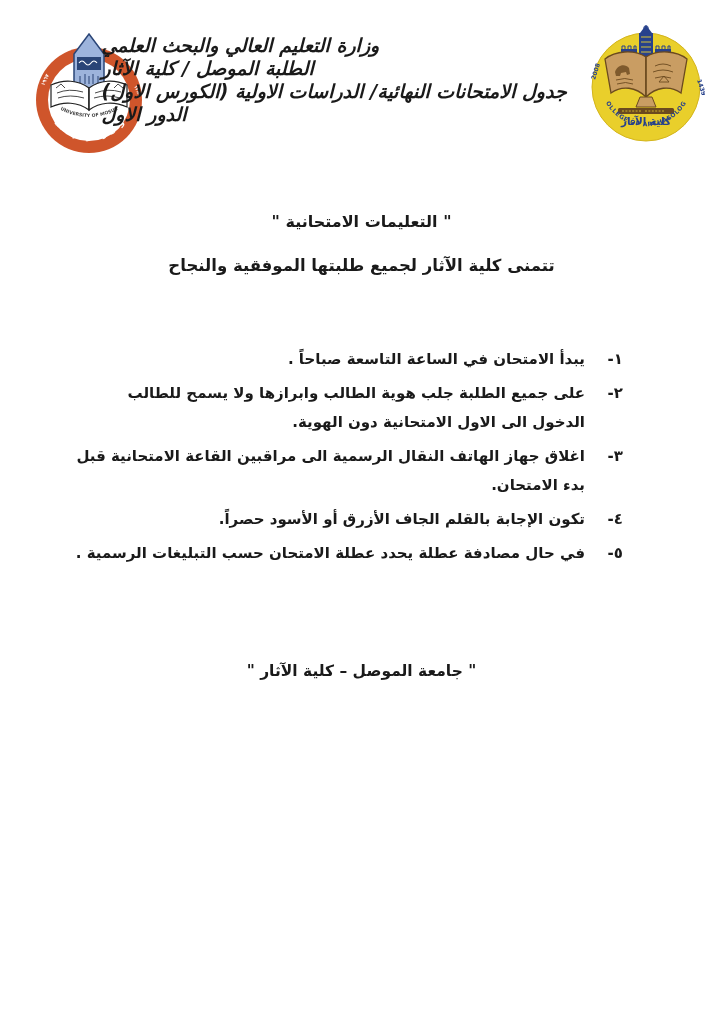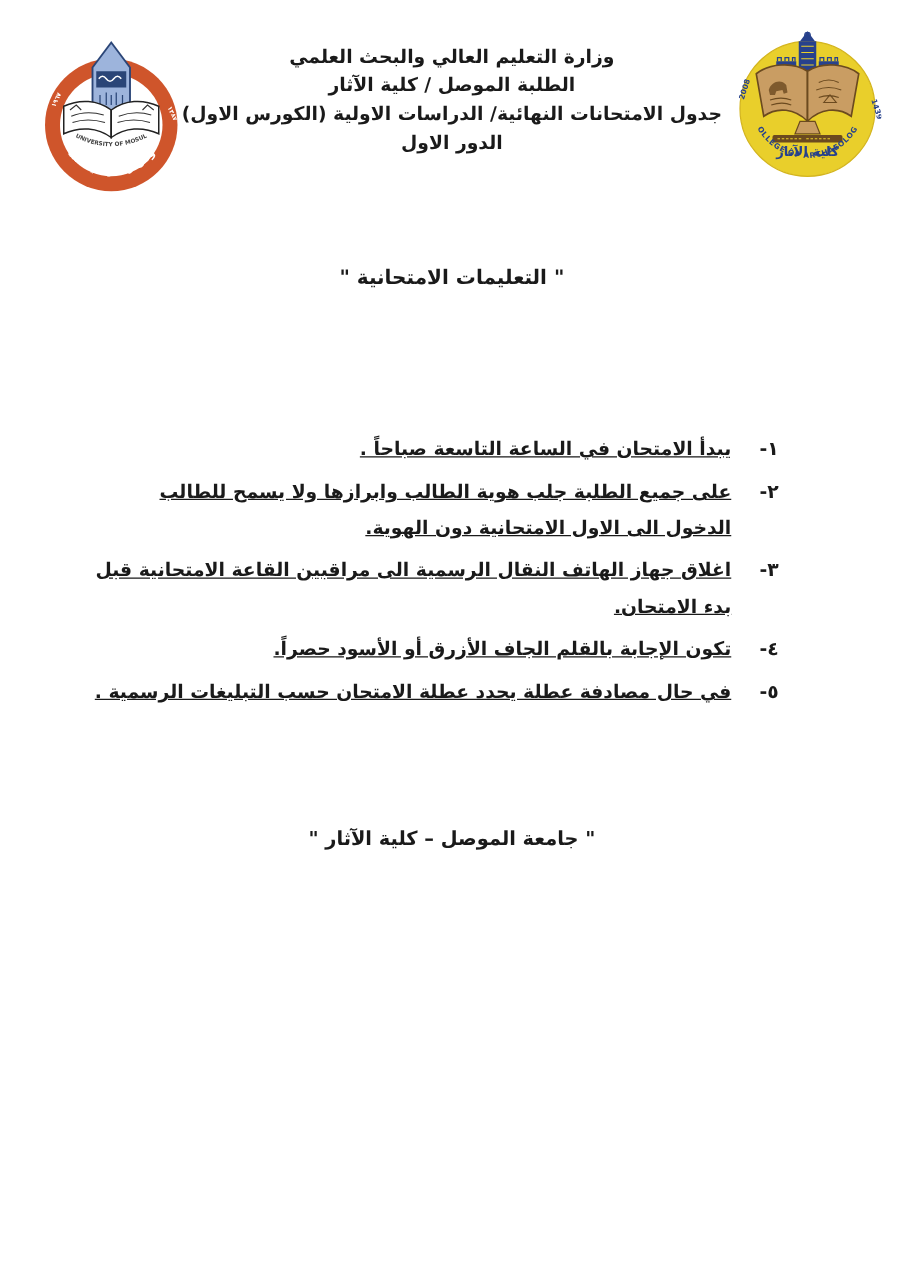--- a/index.html
+++ b/index.html
@@ -4,41 +4,41 @@
 <style>
   * { margin:0; padding:0; box-sizing:border-box; }
   html,body { background:#ffffff; }
   .page {
     position:relative; width:723px; height:1024px; background:#ffffff;
     overflow:hidden; font-family:"DejaVu Sans", sans-serif;
     font-weight:bold; color:#1a1a1a;
   }
   .header-text {
     position:absolute; top:34px; left:50%; transform:translateX(-50%);
-    width:520px; direction:rtl; text-align:center;
-    font-size:15px; line-height:23px;
+    width:520px; direction:rtl; text-align:left;
+    font-size:19px; line-height:23px;font-style:italic;
   }
   .logo { position:absolute; }
   .logo-left  { left:28px;  top:30px; width:122px; height:126px; }
   .logo-right { right:18px; top:22px; width:118px; height:122px; }
   .doc-title {
     position:absolute; top:212px; left:0; width:100%;
     direction:rtl; text-align:center; font-size:16px;
   }
   .wish-line {
     position:absolute; top:256px; left:0; width:100%;
     direction:rtl; text-align:center; font-size:16.5px;
   }
   .instructions {
     position:absolute; top:345px; left:75px; right:100px;
     direction:rtl; font-size:15px; list-style:none;
   }
   .item { display:flex; margin-bottom:5px; line-height:29px; }
   .item-num { flex:none; width:38px; }
-  .item-text { flex:1;text-decoration:underline; }
+  .item-text { flex:1; }
   .footer-line {
     position:absolute; top:662px; left:0; width:100%;
     direction:rtl; text-align:center; font-size:15.5px;
   }
   svg text { font-family:"DejaVu Sans", sans-serif; }
 </style>
 </head>
 <body>
 
 <div class="page">
@@ -118,20 +118,21 @@
 
   <div class="header-text">
     <div>وزارة التعليم العالي والبحث العلمي</div>
     <div>الطلبة الموصل / كلية الآثار</div>
     <div>جدول الامتحانات النهائية/ الدراسات الاولية (الكورس الاول)</div>
     <div>الدور الاول</div>
   </div>
 
   <div class="doc-title">" التعليمات الامتحانية "</div>
 
+  <div class="wish-line">تتمنى كلية الآثار لجميع طلبتها الموفقية والنجاح</div>
 
   <ul class="instructions">
     <li class="item">
       <span class="item-num">١-</span>
       <span class="item-text">يبدأ الامتحان في الساعة التاسعة صباحاً .</span>
     </li>
     <li class="item">
       <span class="item-num">٢-</span>
       <span class="item-text">على جميع الطلبة جلب هوية الطالب وابرازها ولا يسمح للطالب الدخول الى الاول الامتحانية دون الهوية.</span>
     </li>

